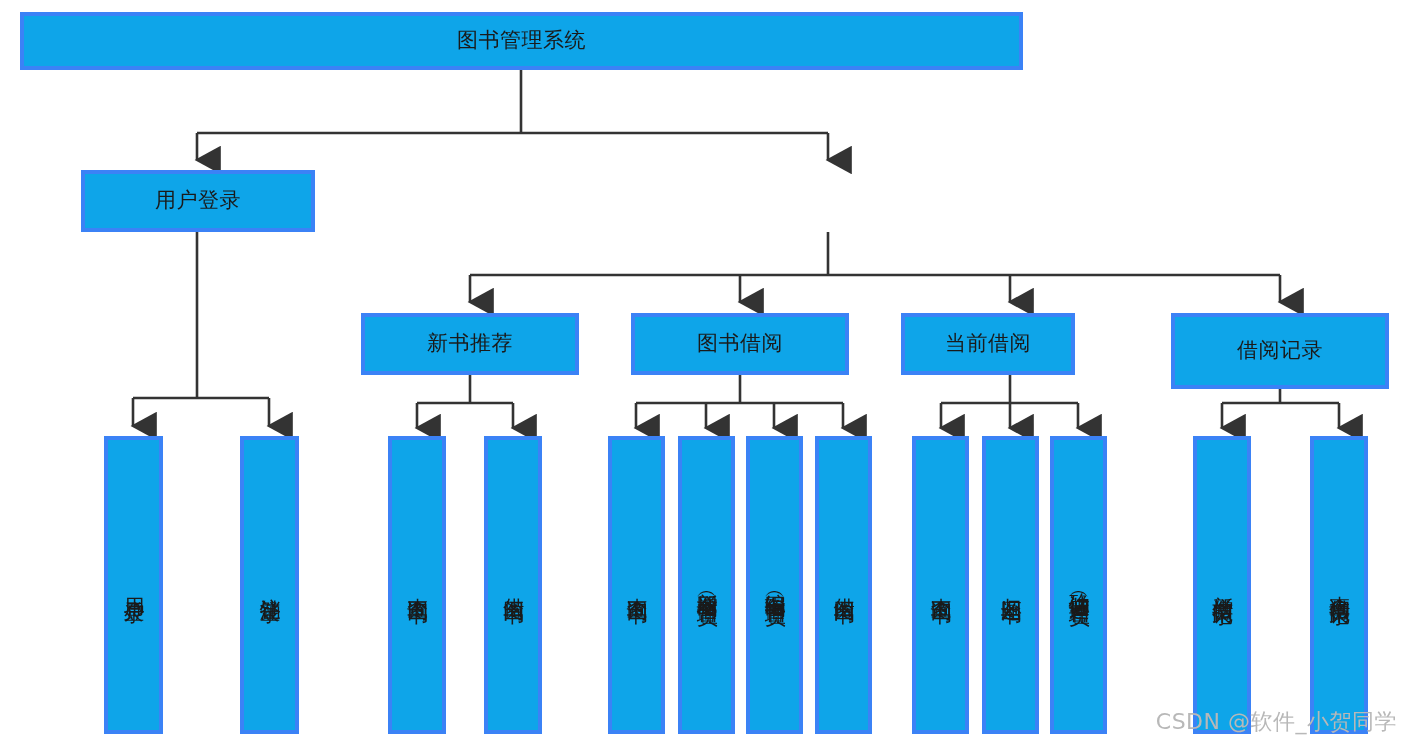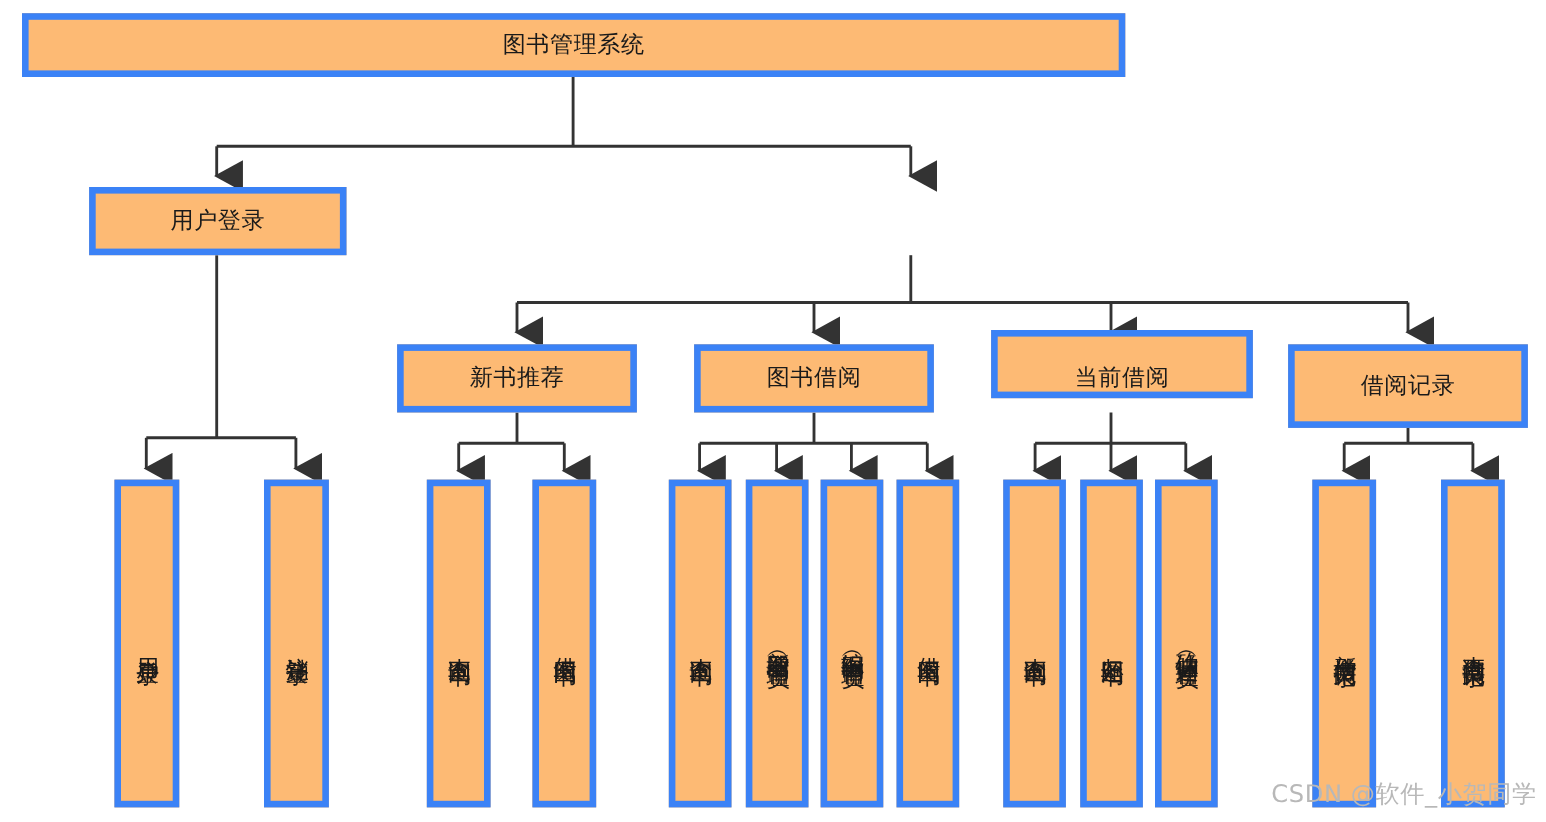--- a/index.html
+++ b/index.html
@@ -22,22 +22,22 @@
   svg#connectors {
     position: absolute;
     left: 0;
     top: 0;
     width: 1405px;
     height: 747px;
   }
   .node {
     position: absolute;
     box-sizing: border-box;
-    background: #fdba74;
-    border: 6px solid #3b82f6;
+    background: #0ea5e9;
+    border: 4px solid #3b82f6;
     display: flex;
     align-items: center;
     justify-content: center;
     z-index: 2;
   }
   .node .node-label {
     color: #1a1a1a;
     font-size: 21px;
     line-height: 1.12;
     letter-spacing: 0.5px;
@@ -130,21 +130,21 @@
   <div class="node" style="left:81px; top:170px; width:234px; height:62px;">
     <span class="node-label">用户登录</span>
   </div>
 
   <div class="node" style="left:361px; top:313px; width:218px; height:62px;">
     <span class="node-label">新书推荐</span>
   </div>
   <div class="node" style="left:631px; top:313px; width:218px; height:62px;">
     <span class="node-label">图书借阅</span>
   </div>
-  <div class="node" style="left:901px; top:300px; width:238px; height:62px;align-items:flex-end;">
+  <div class="node" style="left:901px; top:313px; width:174px; height:62px;">
     <span class="node-label">当前借阅</span>
   </div>
   <div class="node" style="left:1171px; top:313px; width:218px; height:76px;">
     <span class="node-label">借阅记录</span>
   </div>
 
   <div class="node vertical" style="left:104px; top:436px; width:59px; height:298px;">
     <span class="node-label">用户登录</span>
   </div>
   <div class="node vertical" style="left:240px; top:436px; width:59px; height:298px;">

